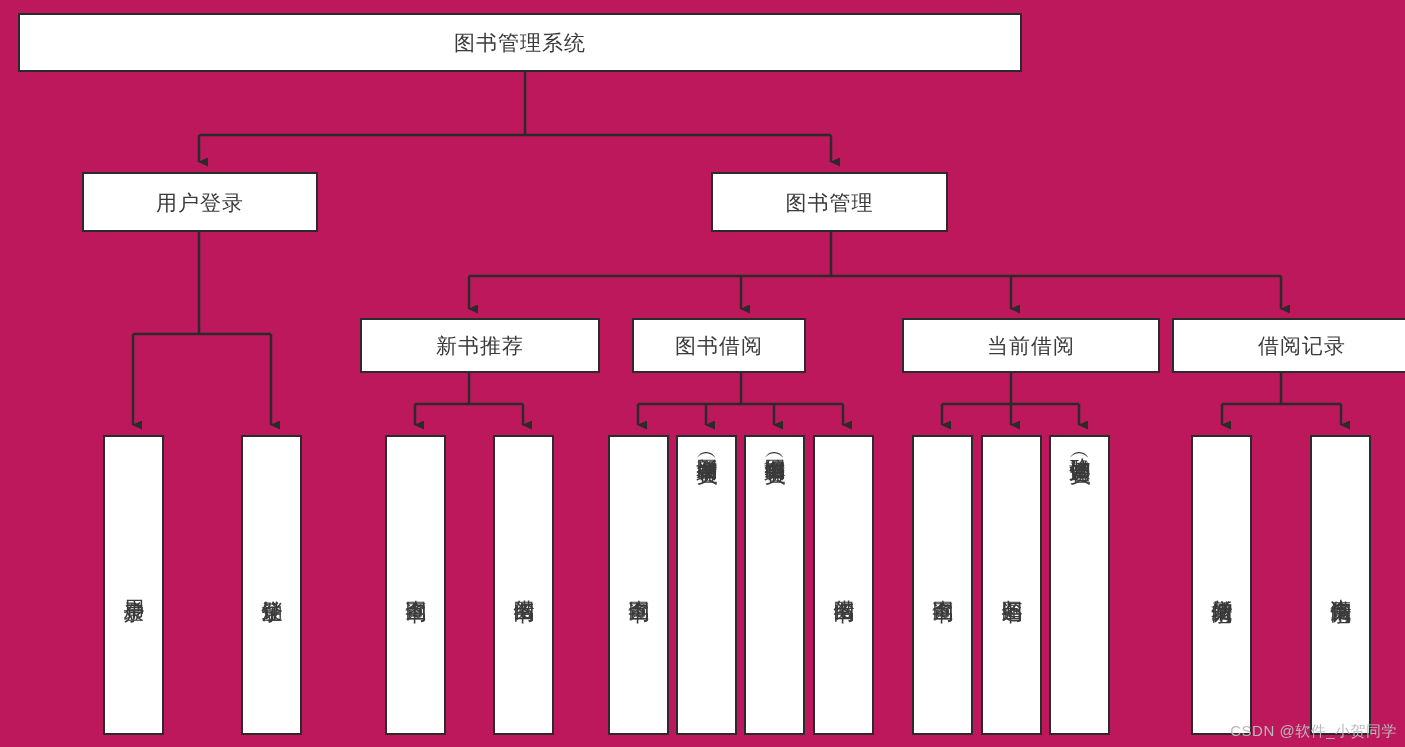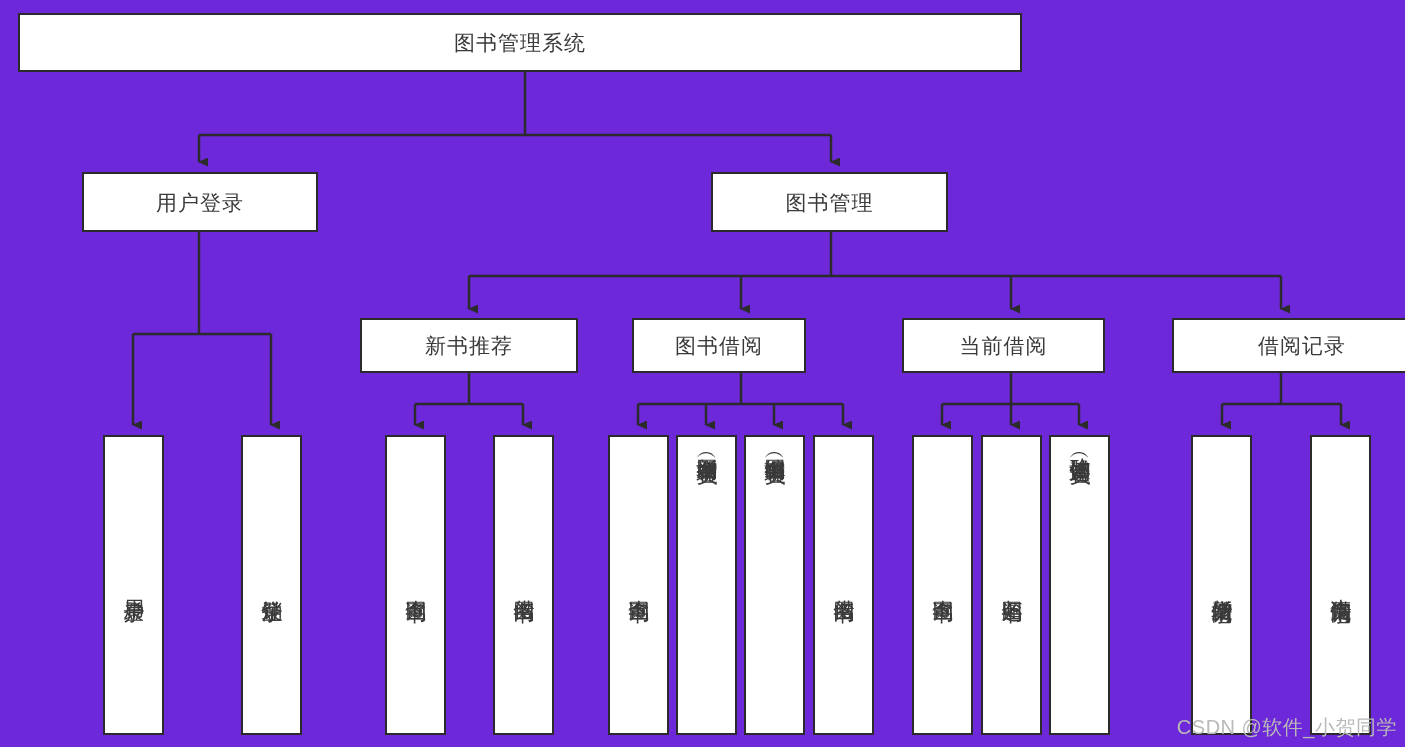--- a/index.html
+++ b/index.html
@@ -10,21 +10,21 @@
   body {
     width: 1405px;
     height: 747px;
     overflow: hidden;
     font-family: "Liberation Sans", "DejaVu Sans", sans-serif;
   }
   #diagram-root {
     position: relative;
     width: 1405px;
     height: 747px;
-    background: #6d28d9;
+    background: #be185d;
   }
   svg#tree-svg {
     position: absolute;
     left: 0;
     top: 0;
     width: 1405px;
     height: 747px;
   }
   .node-box {
     position: absolute;
@@ -58,21 +58,21 @@
     justify-content: center;
   }
   .leaf-box.align-top {
     align-items: flex-start;
     padding-top: 4px;
   }
   #watermark {
     position: absolute;
     right: 8px;
     bottom: 6px;
-    font-size: 20px;
+    font-size: 15px;
     color: #b9b9b9;
     white-space: nowrap;
     letter-spacing: 0.5px;
     pointer-events: none;
   }
 </style>
 </head>
 <body>
 
 <div id="diagram-root">
@@ -136,29 +136,29 @@
   </div>
 
   <div class="node-box" style="left:82px; top:172px; width:236px; height:60px;">
     <span class="node-label-h">用户登录</span>
   </div>
 
   <div class="node-box" style="left:711px; top:172px; width:237px; height:60px;align-items:center;">
     <span class="node-label-h">图书管理</span>
   </div>
 
-  <div class="node-box" style="left:360px; top:318px; width:218px; height:55px;">
+  <div class="node-box" style="left:360px; top:318px; width:240px; height:55px;">
     <span class="node-label-h">新书推荐</span>
   </div>
 
   <div class="node-box" style="left:632px; top:318px; width:174px; height:55px;">
     <span class="node-label-h">图书借阅</span>
   </div>
 
-  <div class="node-box" style="left:902px; top:318px; width:203px; height:55px;align-items:center;">
+  <div class="node-box" style="left:902px; top:318px; width:258px; height:55px;align-items:center;">
     <span class="node-label-h">当前借阅</span>
   </div>
 
   <div class="node-box" style="left:1172px; top:318px; width:260px; height:55px;">
     <span class="node-label-h">借阅记录</span>
   </div>
 
   <div class="node-box leaf-box" style="left:103px; top:435px; width:61px; height:300px;">
     <span class="node-label-v">用户登录</span>
   </div>

